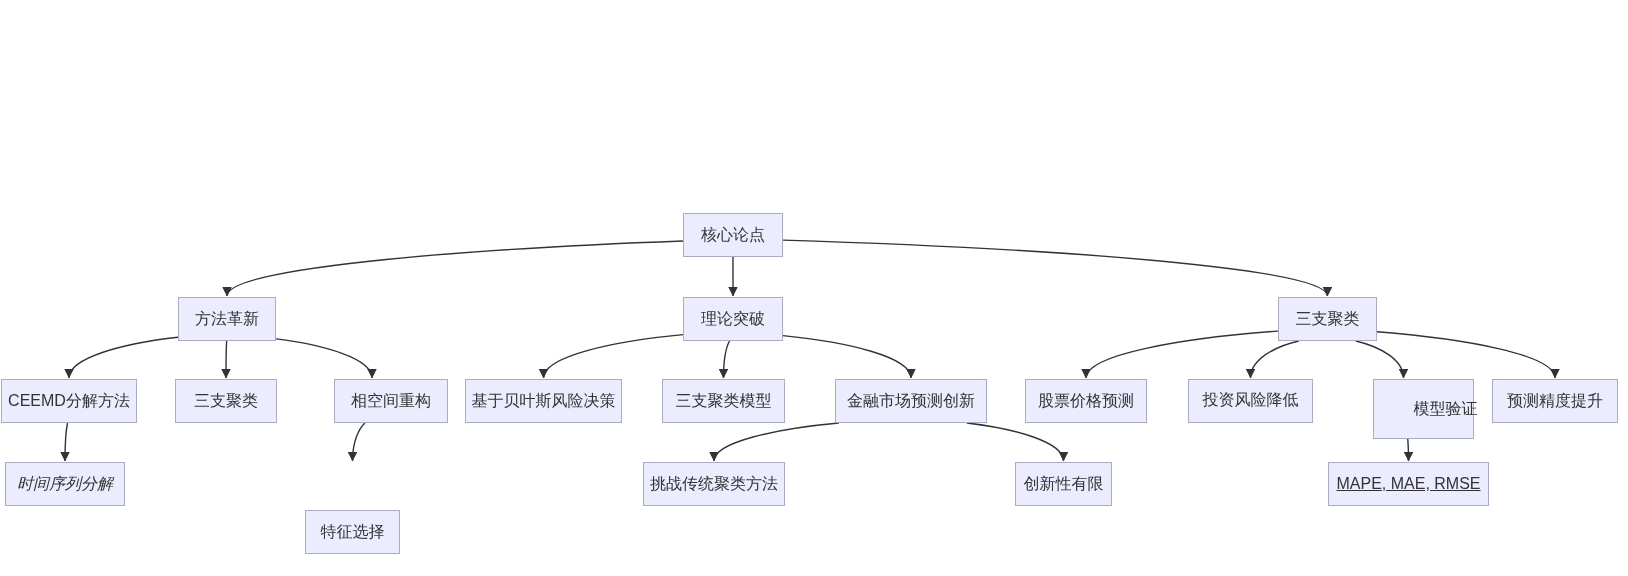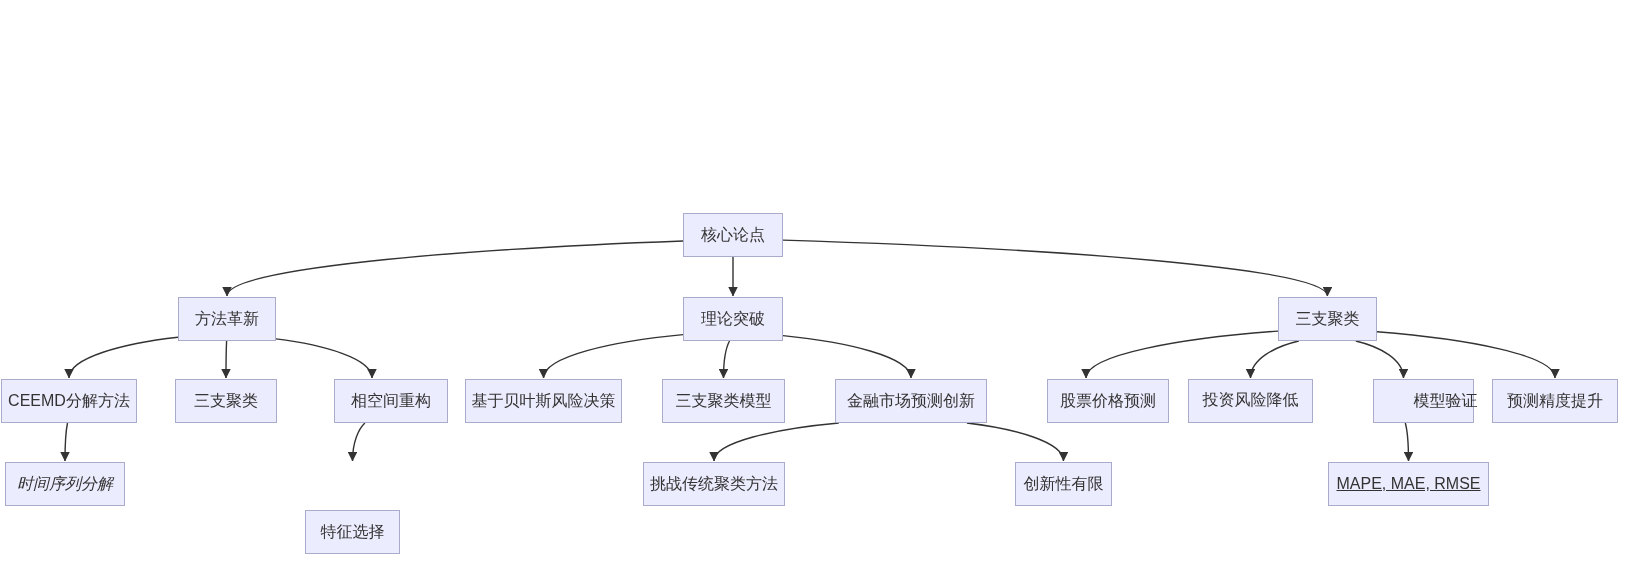--- a/index.html
+++ b/index.html
@@ -100,27 +100,27 @@
       </div>
       <div class="node" style="left: 465px; top: 379px; width: 157px; height: 44px;">
         <span class="node-label">基于贝叶斯风险决策</span>
       </div>
       <div class="node" style="left: 662px; top: 379px; width: 123px; height: 44px;">
         <span class="node-label">三支聚类模型</span>
       </div>
       <div class="node" style="left: 835px; top: 379px; width: 152px; height: 44px;">
         <span class="node-label">金融市场预测创新</span>
       </div>
-      <div class="node" style="left: 1047px; top: 379px; width: 122px; height: 44px;">
+      <div class="node" style="left: 1025px; top: 379px; width: 122px; height: 44px;">
         <span class="node-label">股票价格预测</span>
       </div>
       <div class="node" style="left: 1188px; top: 379px; width: 125px; height: 44px; font-family: Liberation Mono, monospace;">
         <span class="node-label">投资风险降低</span>
       </div>
-      <div class="node" style="left: 1373px; top: 379px; width: 101px; height: 44px; padding-left: 44px;">
+      <div class="node" style="left: 1373px; top: 379px; width: 101px; height: 60px; padding-left: 44px;">
         <span class="node-label">模型验证</span>
       </div>
       <div class="node" style="left: 1492px; top: 379px; width: 126px; height: 44px;">
         <span class="node-label">预测精度提升</span>
       </div>
       <div class="node" style="left: 5px; top: 462px; width: 120px; height: 44px; font-style: italic;">
         <span class="node-label">时间序列分解</span>
       </div>
       <div class="node" style="left: 305px; top: 462px; width: 95px; height: 44px; margin-top: 48px;">
         <span class="node-label">特征选择</span>

